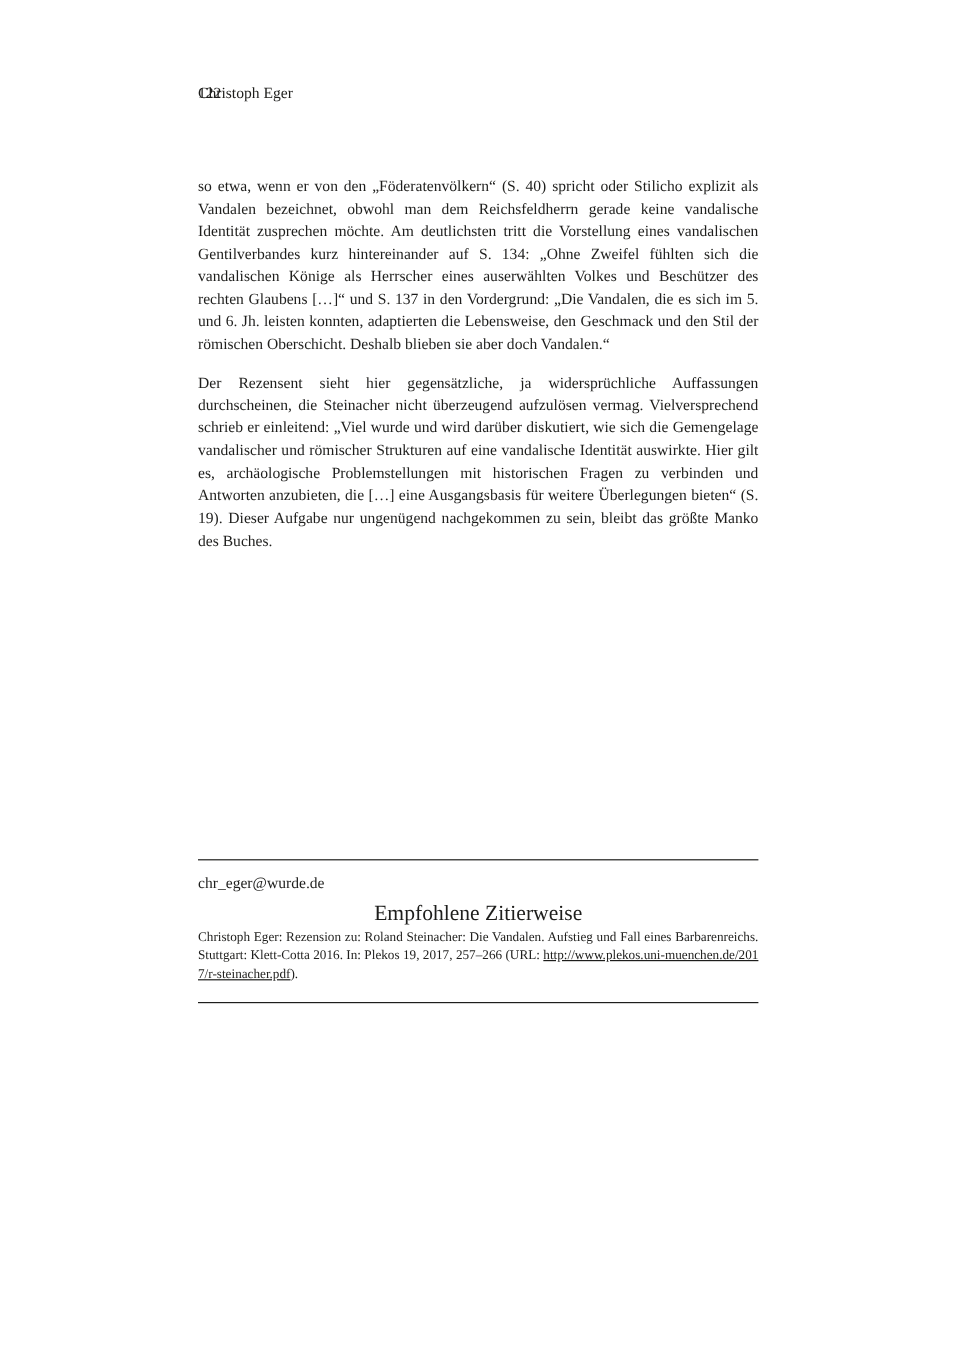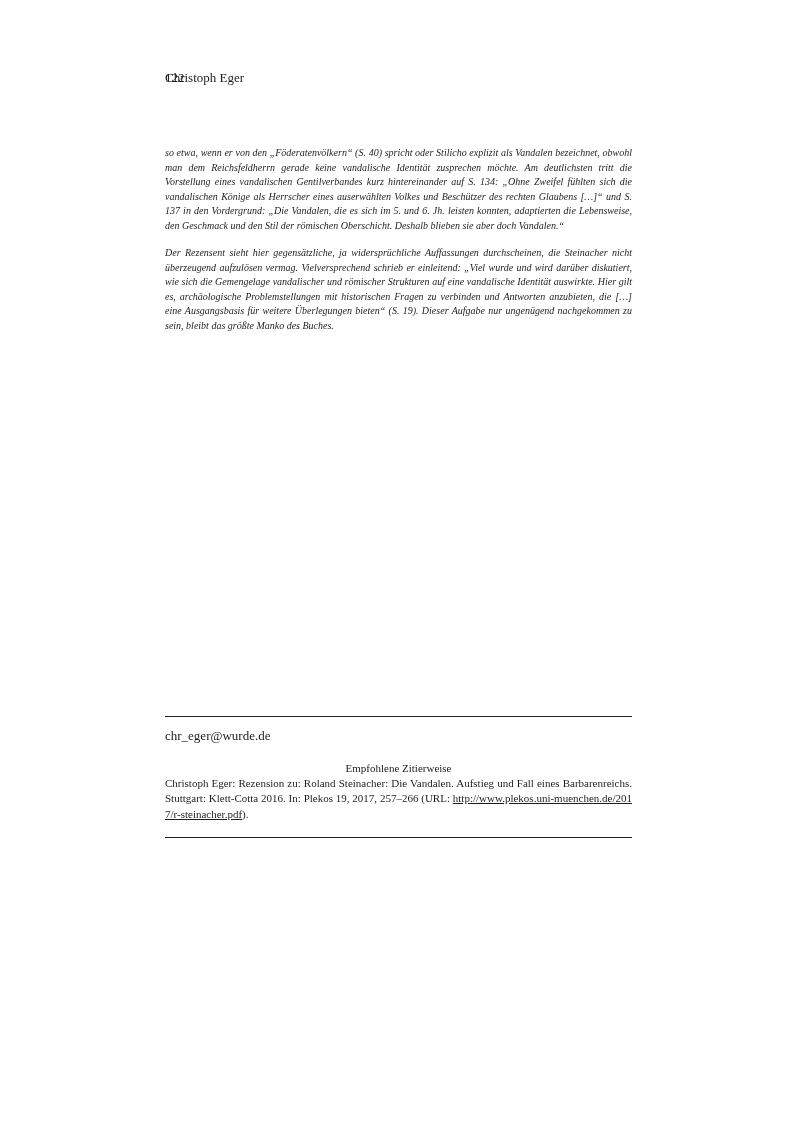--- a/index.html
+++ b/index.html
@@ -28,26 +28,25 @@
     line-height: 16px;
     margin-bottom: 60px;
   }
   .running-title {
     position: absolute;
     left: 0; right: 0;
   }
 
   
   .body-text p {
-    font-size: 10px;
+    font-size: 13px;
     line-height: 1.45;
     text-align: justify;
     margin: 0 0 13px 0;
     hyphens: auto;
-    font-style: italic;
     -webkit-hyphens: auto;
   }
 
   
   .page-footer {
     position: absolute;
     left: 165px;
     top: 716px;
     width: 467px;
   }
@@ -62,23 +61,23 @@
     font-size: 13px;
     line-height: 1.35;
   }
   .site-line {
     margin-top: 17px;
     text-align: center;
     font-size: 13px;
     font-weight: bold;
   }
   .citation-heading {
-    margin-top: 17px;
+    margin-top: 6px;
     text-align: center;
-    font-size: 11px;
+    font-size: 18px;
   }
   .citation {
     margin-top: 2px;
     font-size: 11px;
     line-height: 1.45;
     text-align: justify;
     hyphens: auto;
     -webkit-hyphens: auto;
   }
   .citation a.url {

